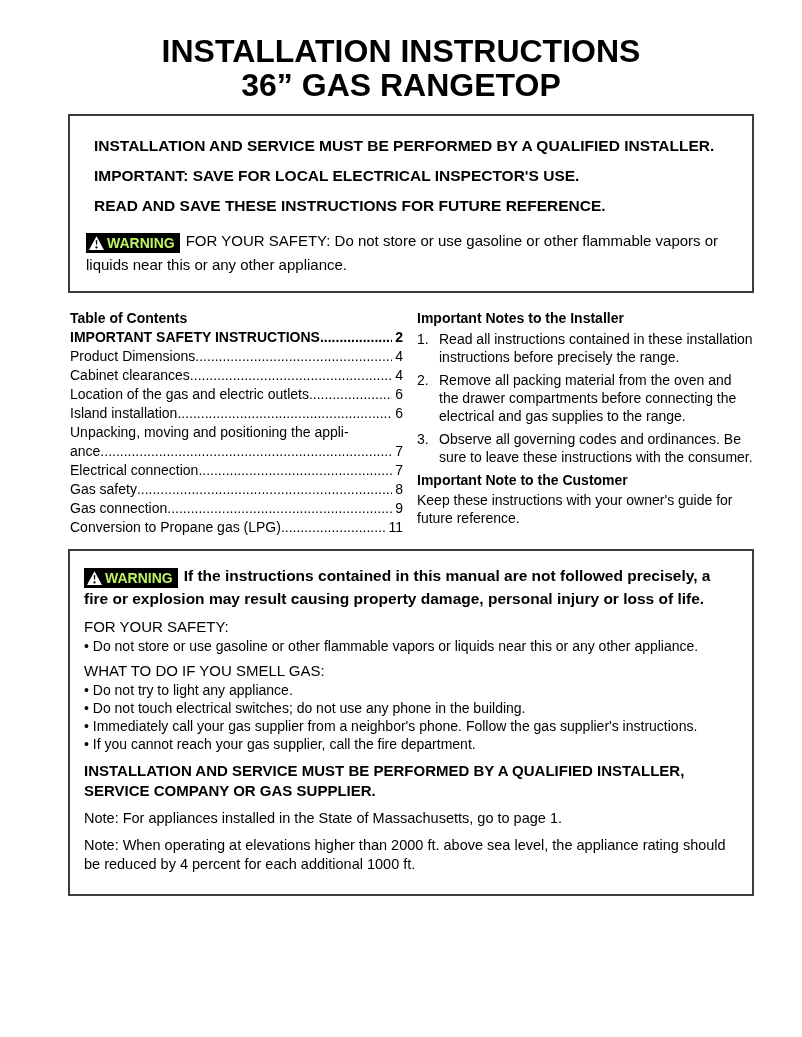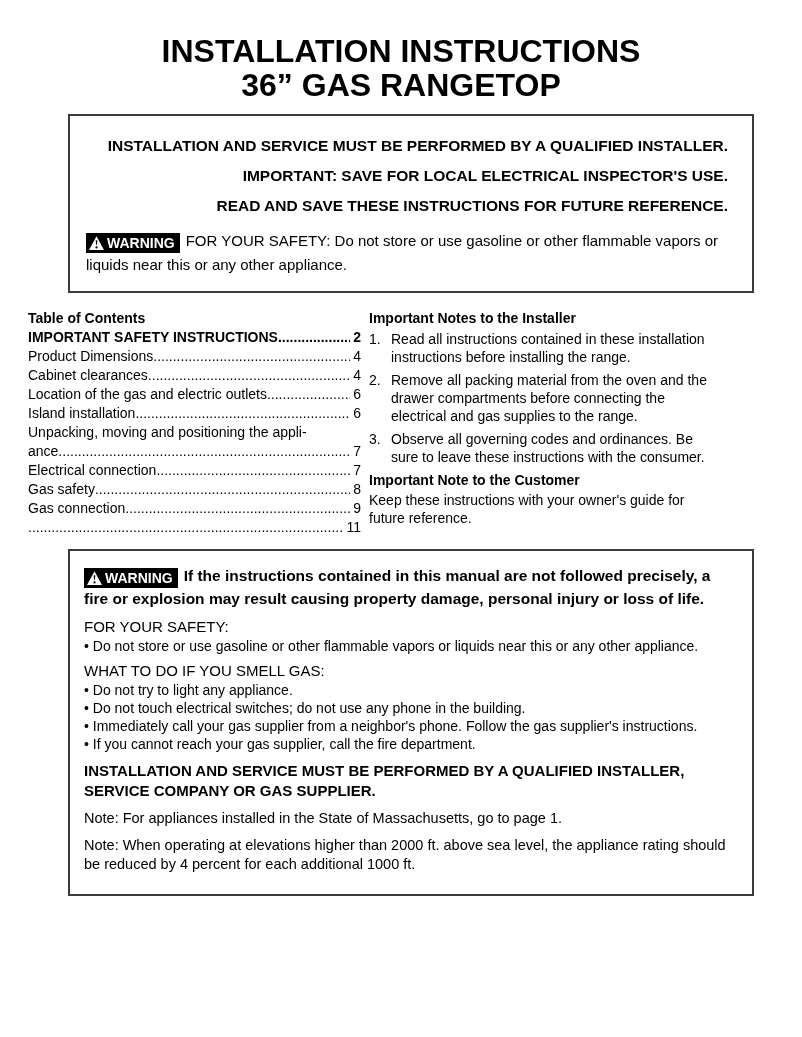--- a/index.html
+++ b/index.html
@@ -4,29 +4,29 @@
 <style>
   html,body{margin:0;padding:0;}
   body{
     width:802px;height:1037px;background:#ffffff;color:#000000;
     font-family:"Liberation Sans", sans-serif;position:relative;overflow:hidden;
   }
   .b{font-weight:bold;}
   .title{margin:34px 0 0;text-align:center;font-weight:bold;font-size:32px;line-height:34px;letter-spacing:0px;}
   .box{margin:12px 0 0 68px;width:686px;box-sizing:border-box;border:2px solid #3c3c3c;padding:10px 14px;}
   
-  .notice-line{text-align:right;font-weight:bold;font-size:15.5px;line-height:21px;margin:9px 10px;}
+  .notice-line{text-align:left;font-weight:bold;font-size:15.5px;line-height:21px;margin:9px 10px;}
   .warn-para{font-size:15px;line-height:23px;margin:13px 2px 5px;}
   .badge{
-    display:inline-flex;align-items:center;gap:3px;background:#000;color:#ffffff;
+    display:inline-flex;align-items:center;gap:3px;background:#000;color:#bef264;
     font-weight:bold;font-size:14px;line-height:16px;padding:2px 5px 2px 3px;
     vertical-align:-4px;margin-right:6px;white-space:nowrap;
   }
   
-  .columns{display:flex;gap:8px;margin:16px 0 0 28px;width:684px;font-size:14px;}
+  .columns{display:flex;gap:14px;margin:16px 0 0 70px;width:684px;font-size:14px;}
   .col-left{width:333px;flex:none;}
   .col-right{flex:1;min-width:0;}
   .toc-head{line-height:19px;font-weight:bold;}
   .toc-line{display:flex;align-items:center;line-height:19px;}
   .toc-label{white-space:nowrap;}
   .toc-leader{flex:1;overflow:hidden;white-space:nowrap;}
   .toc-page{padding-left:3px;}
   .installer-head{line-height:18px;font-weight:bold;margin-bottom:3px;}
   .note-row{display:flex;line-height:18px;margin:0 0 5px;}
   .note-num{width:22px;flex:none;}
@@ -114,31 +114,32 @@
             <span class="toc-label">Gas safety </span>
             <span class="toc-leader">............................................................................................</span>
             <span class="toc-page">8</span>
           </div>
           <div class="toc-line">
             <span class="toc-label">Gas connection </span>
             <span class="toc-leader">............................................................................................</span>
             <span class="toc-page">9</span>
           </div>
           <div class="toc-line">
+            <span class="toc-label">Conversion to Propane gas (LPG) </span>
             <span class="toc-leader">............................................................................................</span>
             <span class="toc-page">11</span>
           </div>
         </div>
     </div>
     <div class="col-right">
       <div class="installer-head">Important Notes to the Installer</div>
       <div id="installer-list">
           <div class="note-row">
             <span class="note-num">1.</span>
-            <span class="note-text">Read all instructions contained in these installation instructions before installing the range.</span>
+            <span class="note-text">Read all instructions contained in these installation instructions before precisely the range.</span>
           </div>
           <div class="note-row">
             <span class="note-num">2.</span>
             <span class="note-text">Remove all packing material from the oven and the drawer compartments before connecting the electrical and gas supplies to the range.</span>
           </div>
           <div class="note-row">
             <span class="note-num">3.</span>
             <span class="note-text">Observe all governing codes and ordinances. Be sure to leave these instructions with the consumer.</span>
           </div>
         </div>

